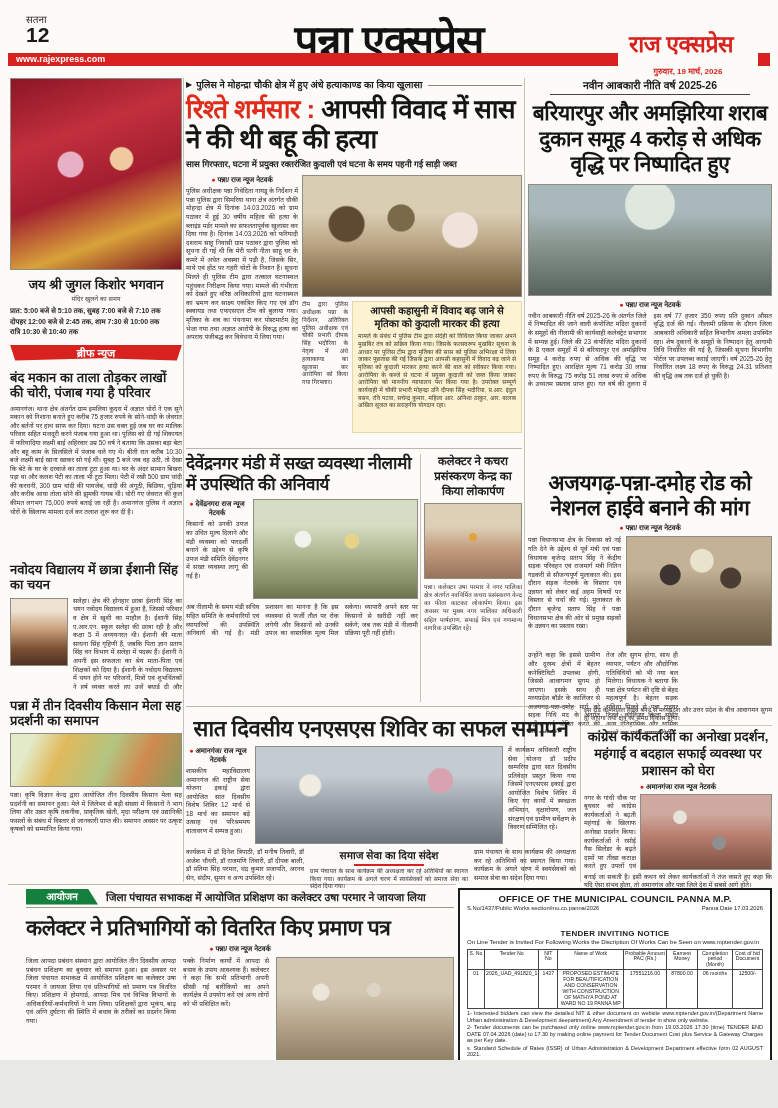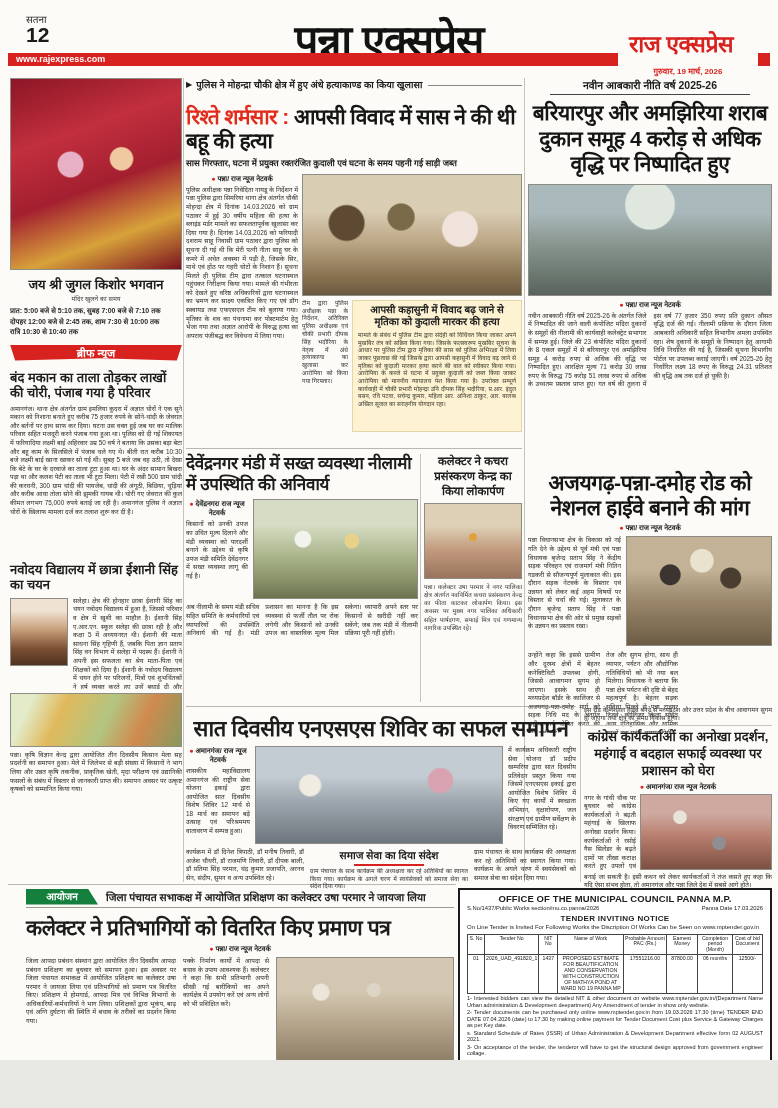--- a/index.html
+++ b/index.html
@@ -38,21 +38,21 @@
   #theft-body{height:148px;}
   .photo-girl{float:left;width:58px;height:68px;margin:1px 5px 2px 0;background:linear-gradient(180deg,#efe2d2 0 18%,#caa27d 45%,#7d5035 75%,#4f3322 100%);}
   #navodaya-wrap{height:92px;margin-top:4px;}
   .photo-kisan{margin-top:4px;height:54px;background:linear-gradient(115deg,#e3ebc9 0 12%,#e0b95c 30%,#b3c581 55%,#d08a4e 75%,#879a5e 100%);}
   #kisan-body{height:104px;margin-top:4px;}
   
   #lead{left:186px;top:78px;width:336px;}
   .kicker-row{display:flex;align-items:center;font-size:9.5px;font-weight:800;}
   .kicker-row .tri{color:#1c1c1c;font-size:8px;margin-right:4px;}
   .kicker-row .tail{flex:1;border-bottom:1px solid #8a8a82;margin-left:6px;height:1px;}
-  #lead-headline{font-size:21px;line-height:1.14;margin-top:14px;font-weight:900;letter-spacing:-0.6px;}
+  #lead-headline{font-size:26px;line-height:1.14;margin-top:4px;font-weight:900;letter-spacing:-0.6px;}
   #lead-headline .red{color:#e02c1c;}
   #lead-subhead{font-size:8.6px;font-weight:800;margin-top:4px;color:#222;}
   #lead-content{position:relative;height:258px;margin-top:5px;}
   #lead-col1{position:absolute;left:0;top:0;width:112px;height:258px;}
   #lead-col1 .body-txt{height:244px;margin-top:3px;}
   .photo-police{position:absolute;left:116px;top:0;width:220px;height:122px;background:
      radial-gradient(circle at 20% 40%, #5e4a33 0 9%, transparent 10%),
      radial-gradient(circle at 45% 35%, #7a6a4a 0 9%, transparent 10%),
      radial-gradient(circle at 72% 45%, #efe3dc 0 10%, transparent 11%),
      linear-gradient(180deg,#d9cdb4 0 30%,#bda887 55%,#87714f 85%,#6b5940 100%);}
@@ -143,21 +143,21 @@
   #tr-row .colA{width:150px;}
   #tr-row .colB{width:86px;}
   .photo-training{flex:1;height:116px;background:
      radial-gradient(circle at 25% 30%, #ece6da 0 5%, transparent 6%),
      radial-gradient(circle at 55% 28%, #dcd4c4 0 5%, transparent 6%),
      linear-gradient(180deg,#d3c7b1 0 30%,#b2a288 60%,#84735c 100%);}
   
   #tender{left:458px;top:888px;width:314px;height:180px;border:2px solid #1c1c1c;background:#fff;box-sizing:border-box;padding:3px 7px;font-family:"Liberation Sans",sans-serif;}
   #tn-office{font-size:9.5px;font-weight:800;text-align:center;letter-spacing:0.1px;}
   #tn-refrow{display:flex;justify-content:space-between;font-size:5.8px;color:#222;margin-top:1px;}
-  #tn-title{font-size:8px;font-weight:800;text-align:center;margin-top:3px;letter-spacing:0.3px;}
+  #tn-title{font-size:8px;font-weight:800;text-align:center;margin-top:18px;letter-spacing:0.3px;}
   #tn-intro{font-size:6px;line-height:1.25;text-align:justify;margin-top:1px;color:#222;}
   #tn-table{width:100%;border-collapse:collapse;margin-top:2px;}
   #tn-table th,#tn-table td{border:0.5px solid #444;font-size:5.2px;line-height:1.15;padding:1px;color:#222;font-weight:normal;text-align:center;vertical-align:top;}
   #tn-notes p{margin:1px 0 0;font-size:5.5px;line-height:1.18;text-align:justify;color:#222;}
   #tn-sign{text-align:right;font-size:6.8px;font-weight:800;margin-top:2px;line-height:1.3;}
   
   #regmarks{left:0;top:1082px;width:778px;display:flex;align-items:center;justify-content:center;gap:4px;}
   .dot{width:9px;height:9px;border-radius:50%;}
   .bar{height:8px;border-radius:4px;background:#b9b9b9;}
   .c{background:#00aeef}.m{background:#ec1e8c}.y{background:#f5e017}.k{background:#1c1c1c}.g{background:#b9b9b9}.gl{background:#d6d6d6}
@@ -195,20 +195,21 @@
       <div>रात्रि 10:30 से 10:40 तक</div>
     </div>
     <div class="ribbon">ब्रीफ न्यूज</div>
     <div class="brief-head">बंद मकान का ताला तोड़कर लाखों की चोरी, पंजाब गया है परिवार</div>
     <div class="body-txt b-body" id="theft-body">अमानगंज। थाना क्षेत्र अंतर्गत ग्राम इमलिया कुदरा में अज्ञात चोरों ने एक सूने मकान को निशाना बनाते हुए करीब 75 हजार रुपये के सोने-चांदी के जेवरात और बर्तनों पर हाथ साफ कर दिया। घटना उस वक्त हुई जब घर का मालिक परिवार सहित मजदूरी करने पंजाब गया हुआ था। पुलिस को दी गई शिकायत में फरियादिया लक्ष्मी बाई अहिरवार उम्र 50 वर्ष ने बताया कि उसका बड़ा बेटा और बहू काम के सिलसिले में पंजाब चले गए थे। बीती रात करीब 10:30 बजे लक्ष्मी बाई खाना खाकर सो गई थी। सुबह 5 बजे जब वह उठी, तो देखा कि बेटे के घर के दरवाजे का ताला टूटा हुआ था। घर के अंदर सामान बिखरा पड़ा था और कलश पेटी का ताला भी टूटा मिला। पेटी में रखी 500 ग्राम चांदी की करधनी, 300 ग्राम चांदी की पायजेब, चांदी की अंगूठी, बिछिया, चूड़ियां और करीब आधा तोला सोने की झुमकी गायब थी। चोरी गए जेवरात की कुल कीमत लगभग 75,000 रुपये बताई जा रही है। अमानगंज पुलिस ने अज्ञात चोरों के खिलाफ मामला दर्ज कर तलाश शुरू कर दी है।</div>
     <div class="brief-head">नवोदय विद्यालय में छात्रा ईशानी सिंह का चयन</div>
     <div id="navodaya-wrap">
       <div class="photo photo-girl"></div>
       <div class="body-txt" style="height:92px;">सलेहा। क्षेत्र की होनहार छात्रा ईशानी सिंह का चयन नवोदय विद्यालय में हुआ है, जिससे परिवार व क्षेत्र में खुशी का माहौल है। ईशानी सिंह ए.आर.एन. स्कूल सलेहा की छात्रा रही है और कक्षा 5 में अध्ययनरत थी। ईशानी की माता साधना सिंह गृहिणी हैं, जबकि पिता ज्ञान प्रताप सिंह वन विभाग में सलेहा में पदस्थ हैं। ईशानी ने अपनी इस सफलता का श्रेय माता-पिता एवं शिक्षकों को दिया है। ईशानी के नवोदय विद्यालय में चयन होने पर परिजनों, मित्रों एवं शुभचिंतकों ने हर्ष व्यक्त करते हुए उन्हें बधाई दी और उज्जवल भविष्य की कामना की है।</div>
     </div>
+    <div class="brief-head">पन्ना में तीन दिवसीय किसान मेला सह प्रदर्शनी का समापन</div>
     <div class="photo photo-kisan"></div>
     <div class="body-txt" id="kisan-body">पन्ना। कृषि विज्ञान केन्द्र द्वारा आयोजित तीन दिवसीय किसान मेला सह प्रदर्शनी का समापन हुआ। मेले में जिलेभर से बड़ी संख्या में किसानों ने भाग लिया और उन्नत कृषि तकनीक, प्राकृतिक खेती, मृदा परीक्षण एवं उद्यानिकी फसलों के संबंध में विस्तार से जानकारी प्राप्त की। समापन अवसर पर उत्कृष्ट कृषकों को सम्मानित किया गया।</div>
   </div>
 
   <div class="abs" id="lead">
     <div class="kicker-row">
       <span class="tri">▶</span>
       <span>पुलिस ने मोहन्द्रा चौकी क्षेत्र में हुए अंधे हत्याकाण्ड का किया खुलासा</span>
       <span class="tail"></span>
     </div>

